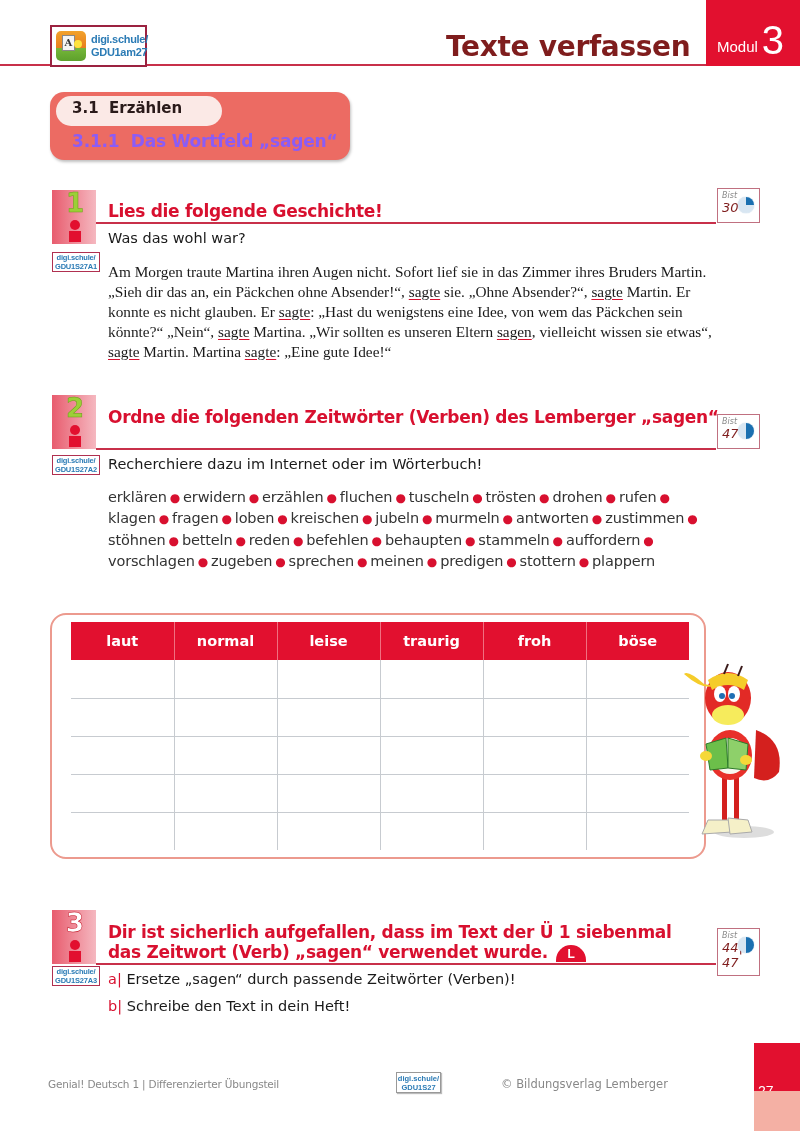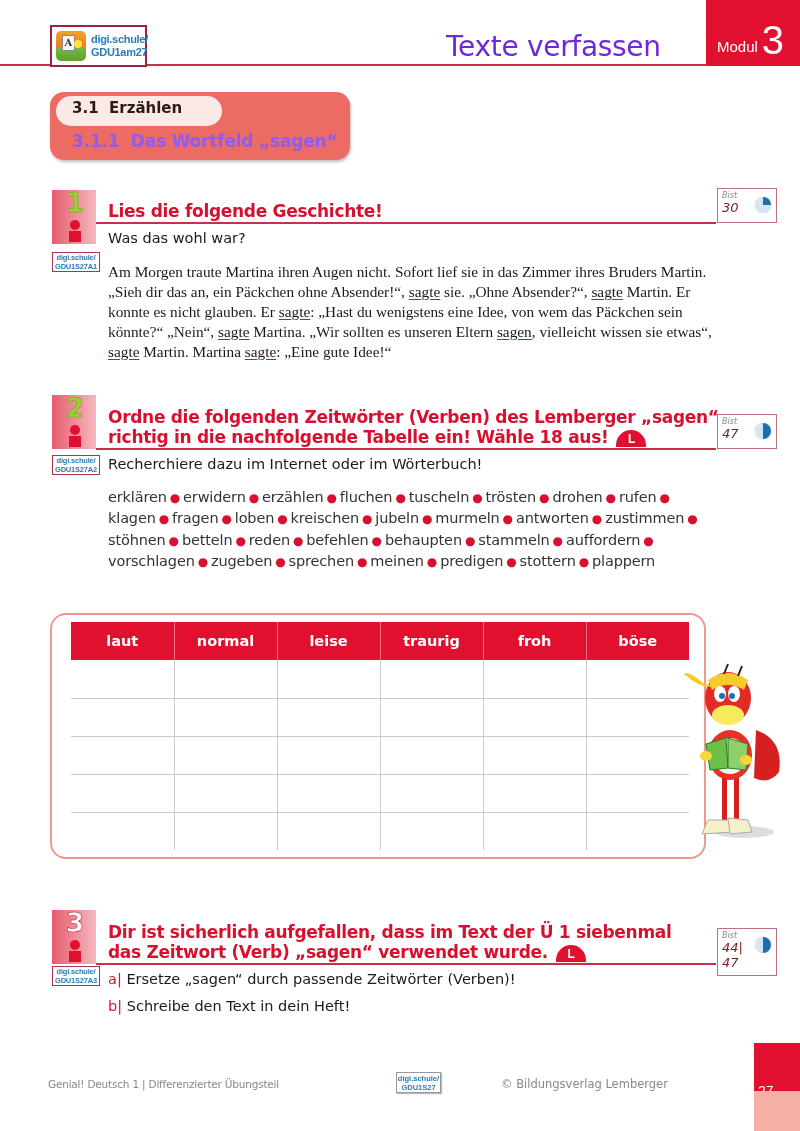--- a/index.html
+++ b/index.html
@@ -8,21 +8,21 @@
 
   .abs { position: absolute; }
 
   
   .hdr-line { left: 0; top: 64px; width: 706px; height: 2px; background: #c8304a; }
   .digi-top { left: 50px; top: 25px; width: 97px; height: 42px; border: 2px solid #9b2240; background: #fff; display: flex; align-items: center; padding: 2px 4px; gap: 5px; }
   .app-icon { width: 30px; height: 30px; border-radius: 5px; background: linear-gradient(180deg, #f2a22c 0%, #e87f1e 55%, #76b83a 56%, #5ea02c 100%); position: relative; flex-shrink: 0; }
   .app-icon .card { position: absolute; left: 6px; top: 4px; width: 13px; height: 16px; background: #f5f5f5; border: 1px solid #888; font-family: "DejaVu Serif", serif; font-size: 10px; font-weight: bold; color: #333; text-align: center; line-height: 14px; }
   .app-icon .dot { position: absolute; right: 4px; top: 9px; width: 8px; height: 8px; border-radius: 50%; background: #ffe33d; }
   .digi-text { font-family: "Liberation Sans", sans-serif; font-size: 11px; font-weight: bold; color: #2b7bb5; line-height: 13px; letter-spacing: -0.3px; }
-  .page-title { left: 446px; top: 30px; font-family: "DejaVu Sans", sans-serif; font-weight: normal; font-size: 28px; color: #6d28d9; letter-spacing: -0.3px; }
+  .page-title { left: 446px; top: 30px; font-family: "DejaVu Sans", sans-serif; font-weight: bold; font-size: 28px; color: #7f1d1d; letter-spacing: -0.3px; }
   .modul-box { left: 706px; top: 0; width: 94px; height: 66px; background: #e2102f; color: #fff; display: flex; align-items: flex-end; padding: 12px 0 8px 11px; gap: 4px; }
   .modul-label { font-family: "Liberation Sans", sans-serif; font-size: 15px; line-height: 16px; margin-bottom: 3px; }
   .modul-num { font-family: "Liberation Sans", sans-serif; font-size: 40px; line-height: 36px; }
 
   
   .sec-box { left: 50px; top: 92px; width: 300px; height: 68px; background: #ec6b63; border-radius: 14px; box-shadow: 1px 2px 3px rgba(0,0,0,0.25); }
   .sec-pill { left: 56px; top: 96px; width: 166px; height: 30px; background: #fbe9e6; border-radius: 15px; }
   .sec-1 { left: 72px; top: 99px; font-family: "DejaVu Sans", sans-serif; font-weight: bold; font-size: 15px; color: #2a1a1a; }
   .sec-2 { left: 72px; top: 131px; font-family: "DejaVu Sans", sans-serif; font-weight: bold; font-size: 17px; color: #8b5cf6; letter-spacing: -0.2px; }
 
@@ -31,21 +31,21 @@
   .badge-num { position: absolute; left: 14px; top: -2px; font-family: "DejaVu Sans", sans-serif; font-weight: bold; font-size: 26px; color: #9ccf37; -webkit-text-stroke: 0.5px #6c9c1c; }
   .badge-num.white { color: #ffffff; -webkit-text-stroke: 0.5px #c01020; }
   .person-head { position: absolute; left: 18px; top: 30px; width: 10px; height: 10px; border-radius: 50%; background: #e2102f; }
   .person-body { position: absolute; left: 17px; top: 41px; width: 12px; height: 11px; background: #e2102f; }
   .digi-small { width: 48px; height: 20px; border: 1.5px solid #b03050; background: #fff; font-family: "Liberation Sans", sans-serif; font-size: 7.5px; font-weight: bold; color: #2b7bb5; line-height: 8.5px; text-align: center; padding-top: 1px; letter-spacing: -0.2px; }
 
   .task-title { font-family: "DejaVu Sans", sans-serif; font-weight: bold; font-size: 17px; color: #d8102f; line-height: 20px; letter-spacing: -0.3px; }
   .task-line { height: 1.5px; background: #c8304a; }
   .l-badge { display: inline-block; width: 30px; height: 17px; background: #e2102f; border-radius: 15px 15px 0 0; color: #fff; font-family: "Liberation Sans", sans-serif; font-weight: bold; font-size: 12px; text-align: center; line-height: 19px; vertical-align: bottom; margin-left: 8px; }
 
-  .bist { width: 60px; border: 1px solid #c07080; background: #fff; padding: 2px 4px; }
+  .bist { width: 43px; border: 1px solid #c07080; background: #fff; padding: 2px 4px; }
   .bist-label { font-family: "DejaVu Sans", sans-serif; font-style: italic; font-size: 8px; color: #8a8a8a; }
   .bist-val { font-family: "DejaVu Sans", sans-serif; font-style: italic; font-size: 13px; color: #7f1d1d; line-height: 15px; }
   .pie { position: absolute; right: 5px; top: 8px; width: 16px; height: 16px; border-radius: 50%; box-shadow: 0 0 1px #7aa8cc; }
 
   .sub { font-family: "DejaVu Sans", sans-serif; font-size: 14.5px; color: #1a1a1a; }
   .story { left: 108px; top: 262px; width: 605px; font-family: "Liberation Serif", serif; font-size: 15.3px; line-height: 20px; color: #1a1a1a; }
   .story .u { text-decoration: underline; text-decoration-color: #d8102f; text-underline-offset: 2px; }
 
   .verbs { left: 108px; top: 487px; width: 600px; font-family: "DejaVu Sans", sans-serif; font-size: 14.5px; line-height: 20.4px; color: #333; letter-spacing: -0.15px; }
   .bullet { color: #d8102f; font-size: 12px; margin: 0 3px; }
@@ -117,21 +117,20 @@
   <span class="badge-num">2</span>
   <div class="person-head"></div>
   <div class="person-body"></div>
 </div>
 <div class="abs digi-small" style="left:52px;top:455px">
   <div>digi.schule/</div>
   <div>GDU1S27A2</div>
 </div>
 <div class="abs task-title" style="left:108px;top:407px;width:620px">
   <div>Ordne die folgenden Zeitwörter (Verben) des Lemberger „sagen“</div>
-  <div><span>richtig in die nachfolgende Tabelle ein! Wähle 18 aus!</span><span class="l-badge">L</span></div>
 </div>
 <div class="abs task-line" style="left:96px;top:448px;width:620px"></div>
 <div class="abs bist" style="left:717px;top:414px;height:35px">
   <div class="bist-label">Bist</div>
   <div class="bist-val">47</div>
   <div class="pie" style="background:conic-gradient(#1a6fb0 0 50%, #d8e6f2 50% 100%)"></div>
 </div>
 <div class="abs sub" style="left:108px;top:456px">Recherchiere dazu im Internet oder im Wörterbuch!</div>
 <div class="abs verbs" id="verbs">
     <div><span>erklären</span><span class="bullet">●</span><span>erwidern</span><span class="bullet">●</span><span>erzählen</span><span class="bullet">●</span><span>fluchen</span><span class="bullet">●</span><span>tuscheln</span><span class="bullet">●</span><span>trösten</span><span class="bullet">●</span><span>drohen</span><span class="bullet">●</span><span>rufen</span><span class="bullet">●</span></div>

